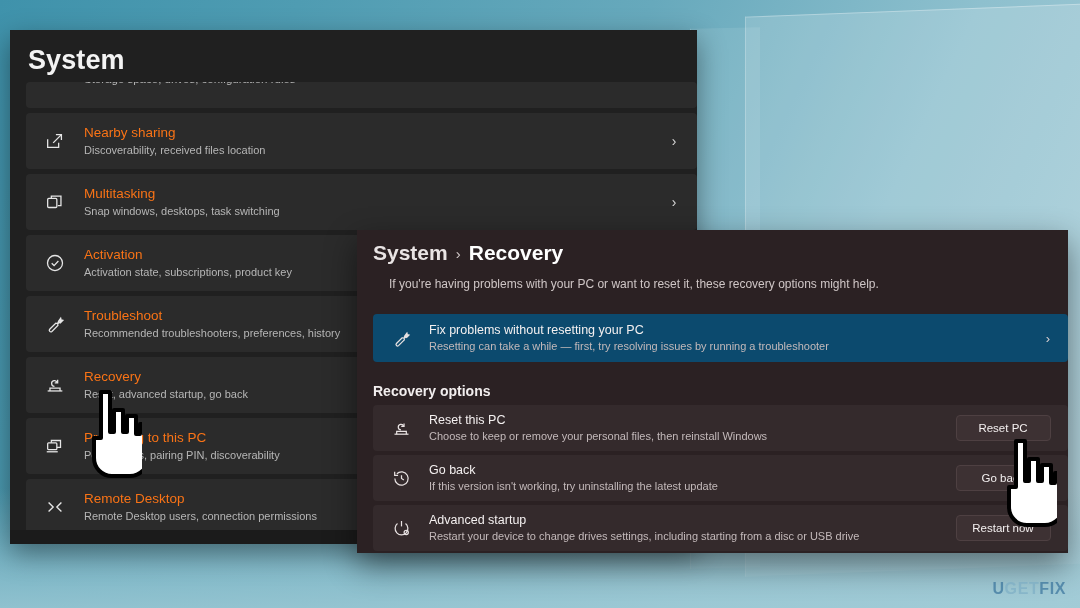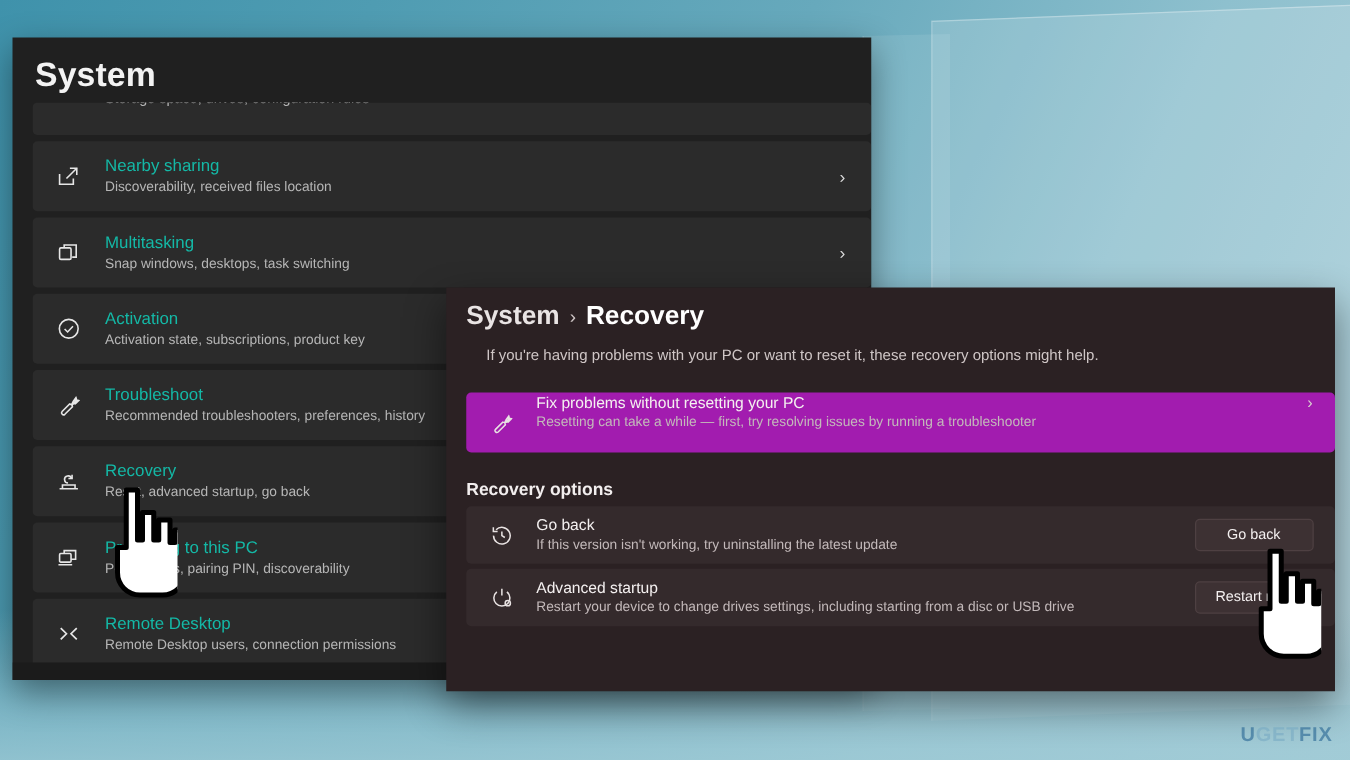--- a/index.html
+++ b/index.html
@@ -63,21 +63,21 @@
     display: flex; align-items: center;
   }
   .srow.partial { height: 26px; align-items: flex-start; }
   .srow .ico {
     width: 58px; flex: 0 0 58px;
     display: flex; align-items: center; justify-content: center;
     color: #e6e6e6;
   }
   .srow .txt { flex: 1 1 auto; min-width: 0; }
   .srow .t1 {
-    font-size: 13.5px; color: #14b8a6; line-height: 17px; font-weight: 400;
+    font-size: 13.5px; color: #f97316; line-height: 17px; font-weight: 400;
   }
   .srow .t2 {
     font-size: 11px; color: #b6b6b6; line-height: 16px; margin-top: 1px;
   }
   .srow .chev {
     width: 46px; flex: 0 0 46px; text-align: center;
     color: #d9d9d9; font-size: 14px;
   }
   #partial-text {
     position: absolute; left: 58px; top: -9px;
@@ -102,22 +102,22 @@
   }
   #breadcrumb .crumb-parent { font-weight: 600; color: #e9e4e4; }
   #breadcrumb .crumb-sep { font-size: 15px; color: #cfc6c6; }
   #breadcrumb .crumb-current { font-weight: 600; color: #ffffff; }
   #right-desc {
     position: absolute; left: 16px; top: 47px;
     font-size: 12px; color: #cfc6c6; margin-left: 16px;
   }
   #fix-row {
     position: absolute; left: 16px; top: 84px; width: 695px; height: 48px;
-    background: #a21caf; border-radius: 4px;
-    display: flex; 
+    background: #0c4a6e; border-radius: 4px;
+    display: flex; align-items: center;
   }
   #recovery-heading {
     position: absolute; left: 16px; top: 153px;
     font-size: 14px; font-weight: 700; color: #f2eeee;
   }
   #recovery-list {
     position: absolute; left: 16px; top: 175px; width: 695px;
   }
   .rrow {
     position: relative; height: 46px; margin-bottom: 4px;
@@ -306,20 +306,37 @@
         <div class="t1">Fix problems without resetting your PC</div>
         <div class="t2">Resetting can take a while — first, try resolving issues by running a troubleshooter</div>
       </div>
       <div class="chev">›</div>
     </div>
 
     <div id="recovery-heading">Recovery options</div>
 
     <div id="recovery-list">
 
+      <div class="rrow">
+        <div class="ico">
+          <svg width="21" height="21" viewBox="0 0 24 24" fill="none" stroke="currentColor" stroke-width="1.4">
+            <path d="M4 18.5h16"></path>
+              <path d="M6.5 18.5v-3.2h11v3.2"></path>
+            <path d="M14.4 9.6a3.1 3.1 0 1 0-3 3.9"></path>
+              <path d="M14.9 6.4v3.2h-3.2"></path>
+          </svg>
+        </div>
+        <div class="txt">
+          <div class="t1">Reset this PC</div>
+          <div class="t2">Choose to keep or remove your personal files, then reinstall Windows</div>
+        </div>
+        <div class="act">
+          <button class="act-btn">Reset PC</button>
+        </div>
+      </div>
 
       <div class="rrow">
         <div class="ico">
           <svg width="21" height="21" viewBox="0 0 24 24" fill="none" stroke="currentColor" stroke-width="1.4">
             <path d="M4.4 12a7.6 7.6 0 1 0 2.3-5.4"></path>
               <path d="M4.2 4.4v3.9h3.9"></path>
               <path d="M12 8.3V12l2.7 1.7"></path>
           </svg>
         </div>
         <div class="txt">

